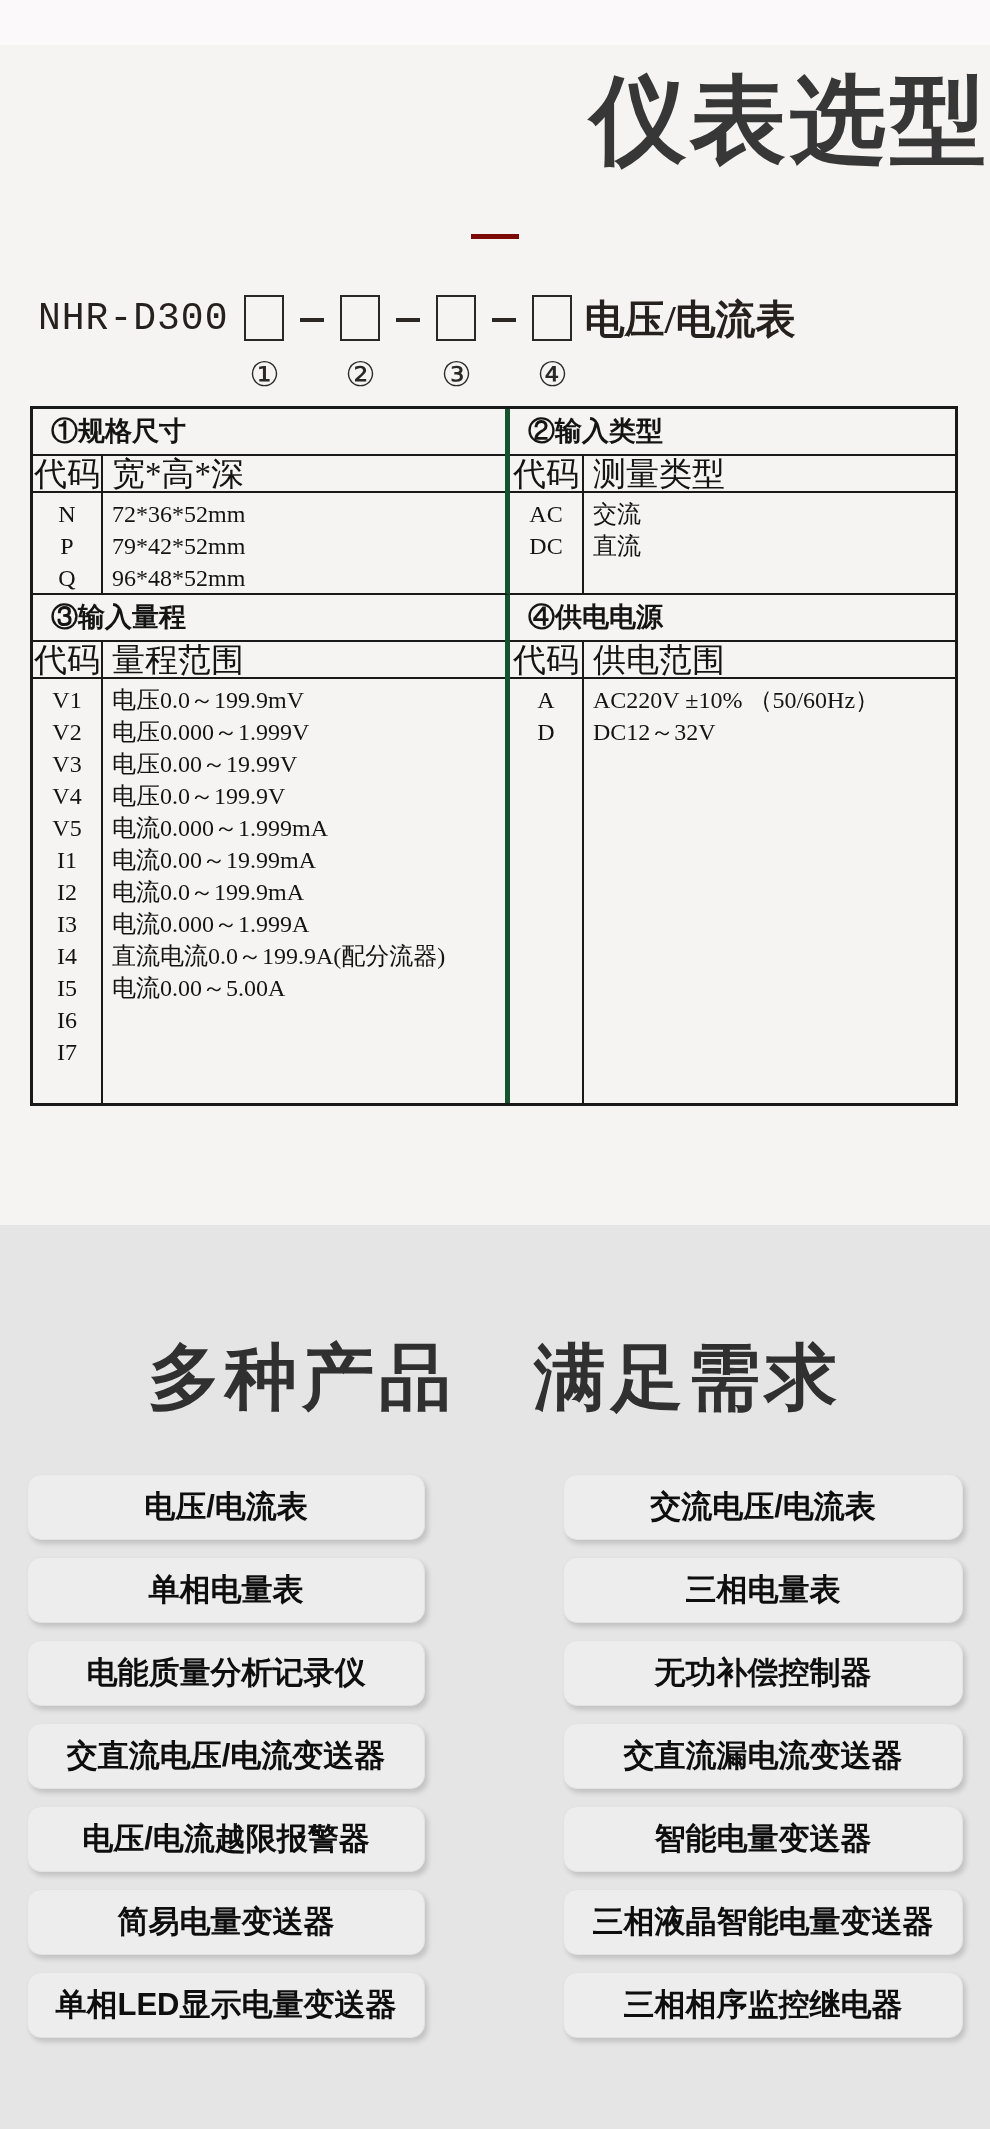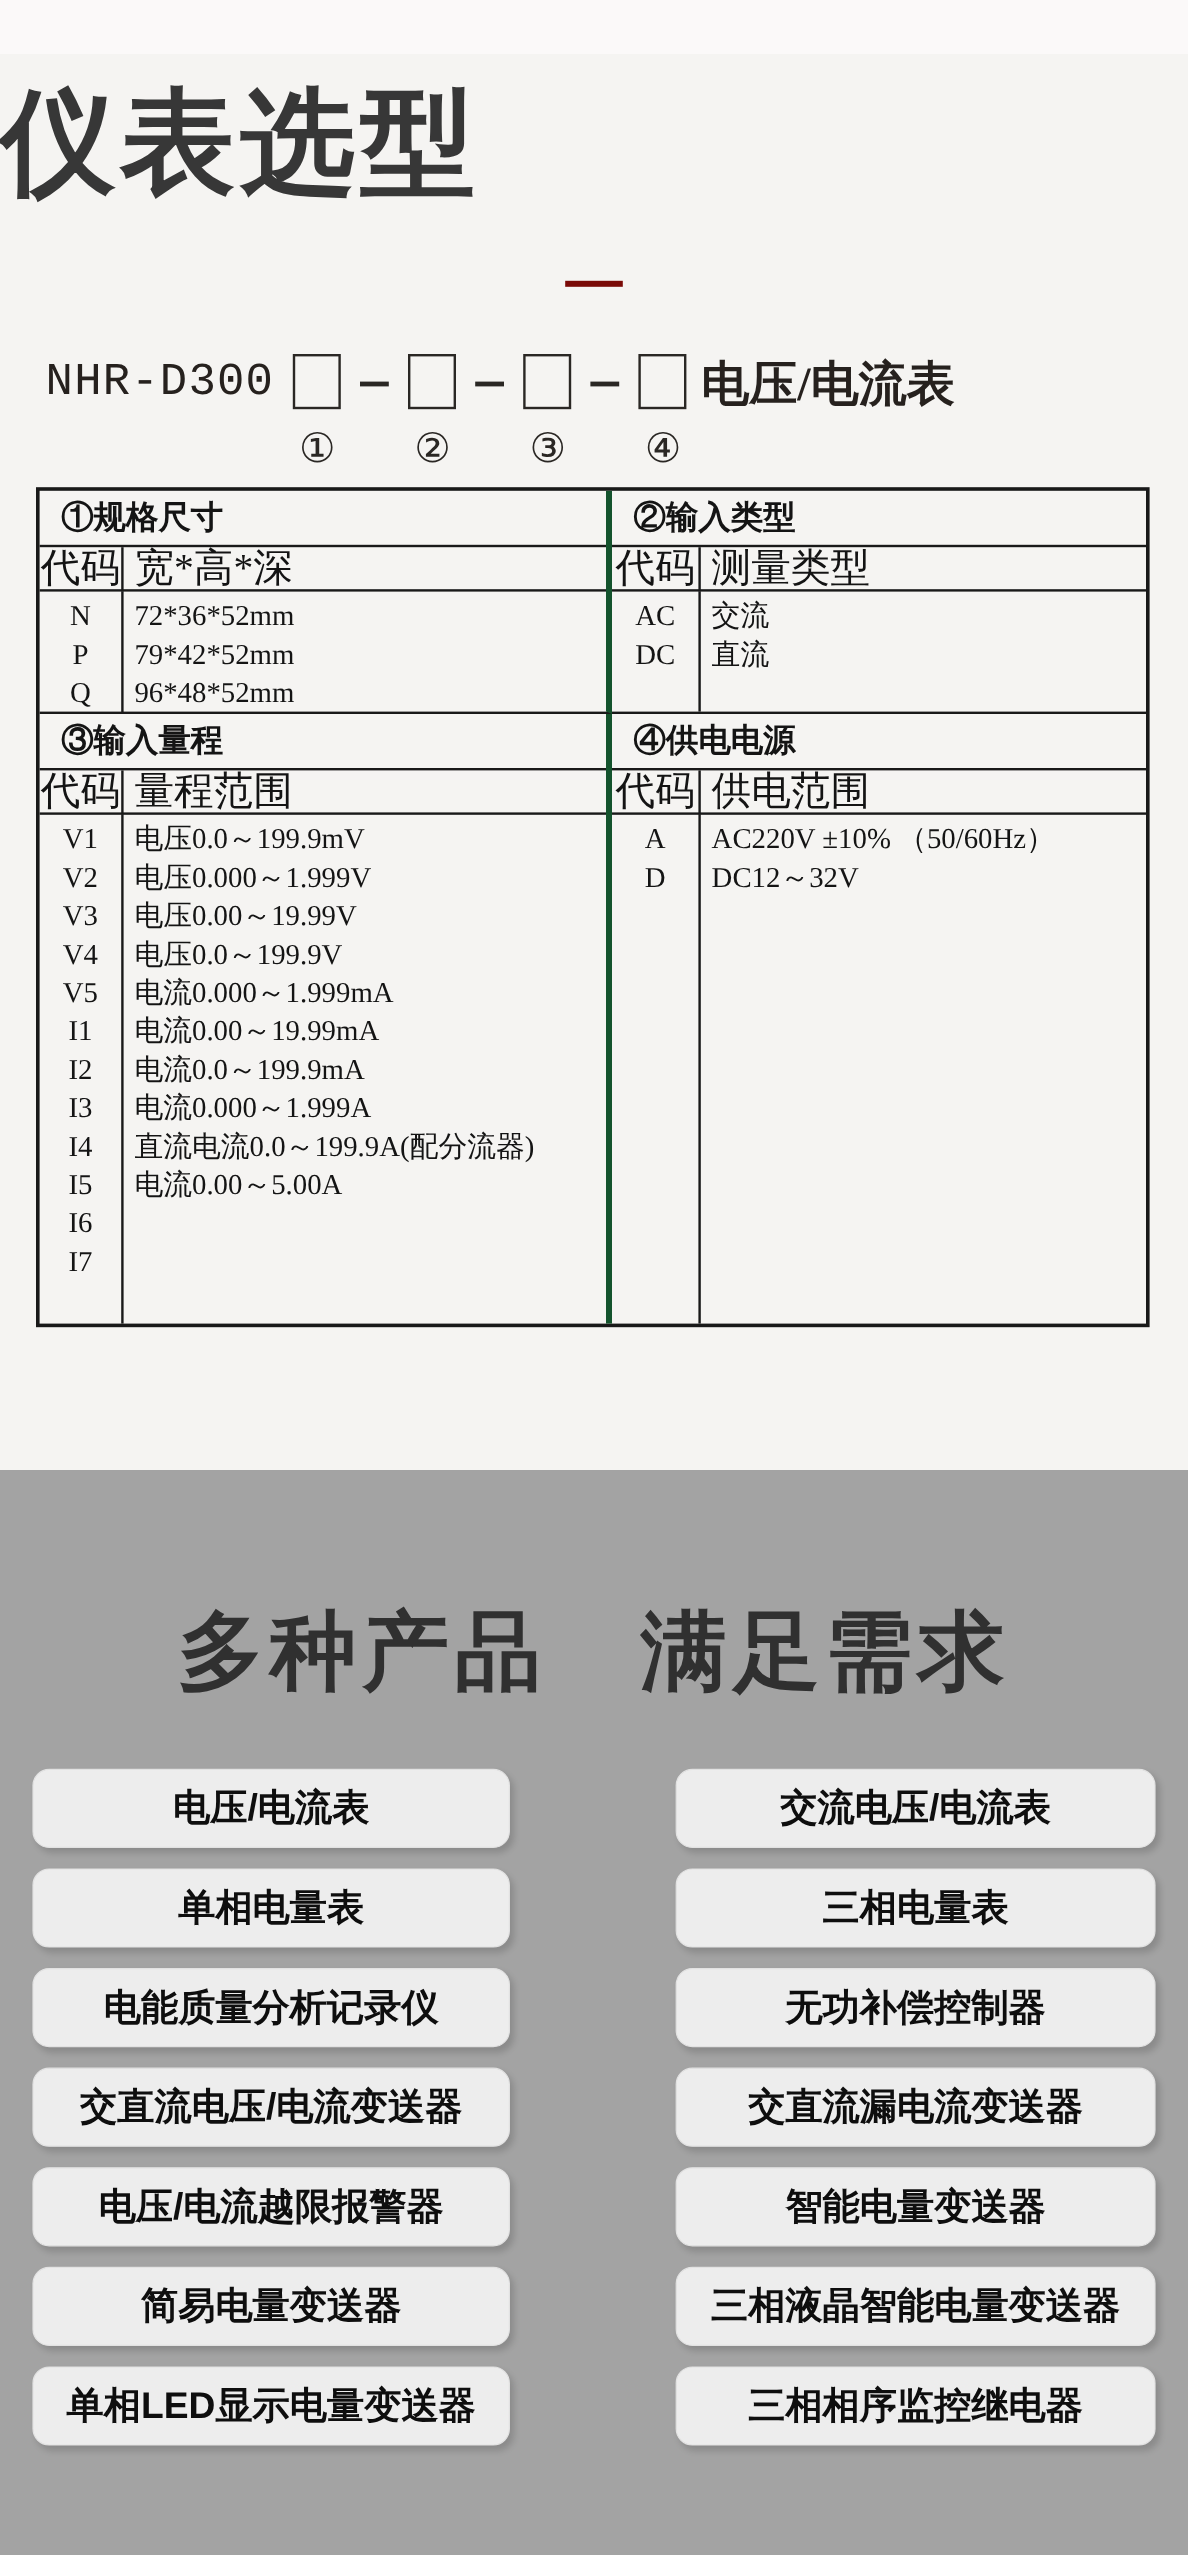--- a/index.html
+++ b/index.html
@@ -10,21 +10,21 @@
     color:#222;
   }
   .page{width:990px;height:2129px;overflow:hidden;position:relative;}
 
   
   .selection-section{height:1225px;background:#f5f4f2;box-sizing:border-box;}
   .top-strip{height:45px;background:#fbf9f9;}
 
   .main-title{
     margin:0;padding-top:25px;
-    text-align:left;
+    text-align:right;
     font-size:96px;line-height:100px;
     font-weight:900;letter-spacing:4px;
     color:#373737;
   }
   .red-dash{width:48px;height:5px;background:#7a0a07;margin:64px auto 0;}
 
   .model-line{display:flex;align-items:flex-start;margin:56px 0 0 38px;color:#26211e;}
   .model-prefix{
     font-family:"Liberation Mono","DejaVu Sans Mono",monospace;
     font-size:38px;line-height:48px;letter-spacing:1px;white-space:nowrap;
@@ -66,21 +66,21 @@
   .sec-body .codes{border-right:2px solid #191919;text-align:center;padding-top:5px;}
   .sec-body .descs{padding:5px 0 0 9px;}
   .sec-body span{display:block;height:32px;line-height:32px;white-space:nowrap;}
 
   .note{
     margin:16px 0 0 30px;font-size:27px;line-height:40px;font-weight:700;color:#111;
     font-family:"Liberation Sans","DejaVu Sans",sans-serif;
   }
 
   
-  .products-section{height:904px;background:#a3a3a3;box-sizing:border-box;}
+  .products-section{height:904px;background:#e5e5e5;box-sizing:border-box;}
   .products-title{
     margin:0;padding-top:113px;text-align:center;
     font-size:72px;line-height:78px;font-weight:900;letter-spacing:5px;color:#303030;
   }
   .title-gap{display:inline-block;width:78px;}
   .products-grid{
     width:936px;margin:58px 0 0 27px;
     display:grid;grid-template-columns:398px 400px;column-gap:138px;row-gap:17px;
   }
   .product-btn{

